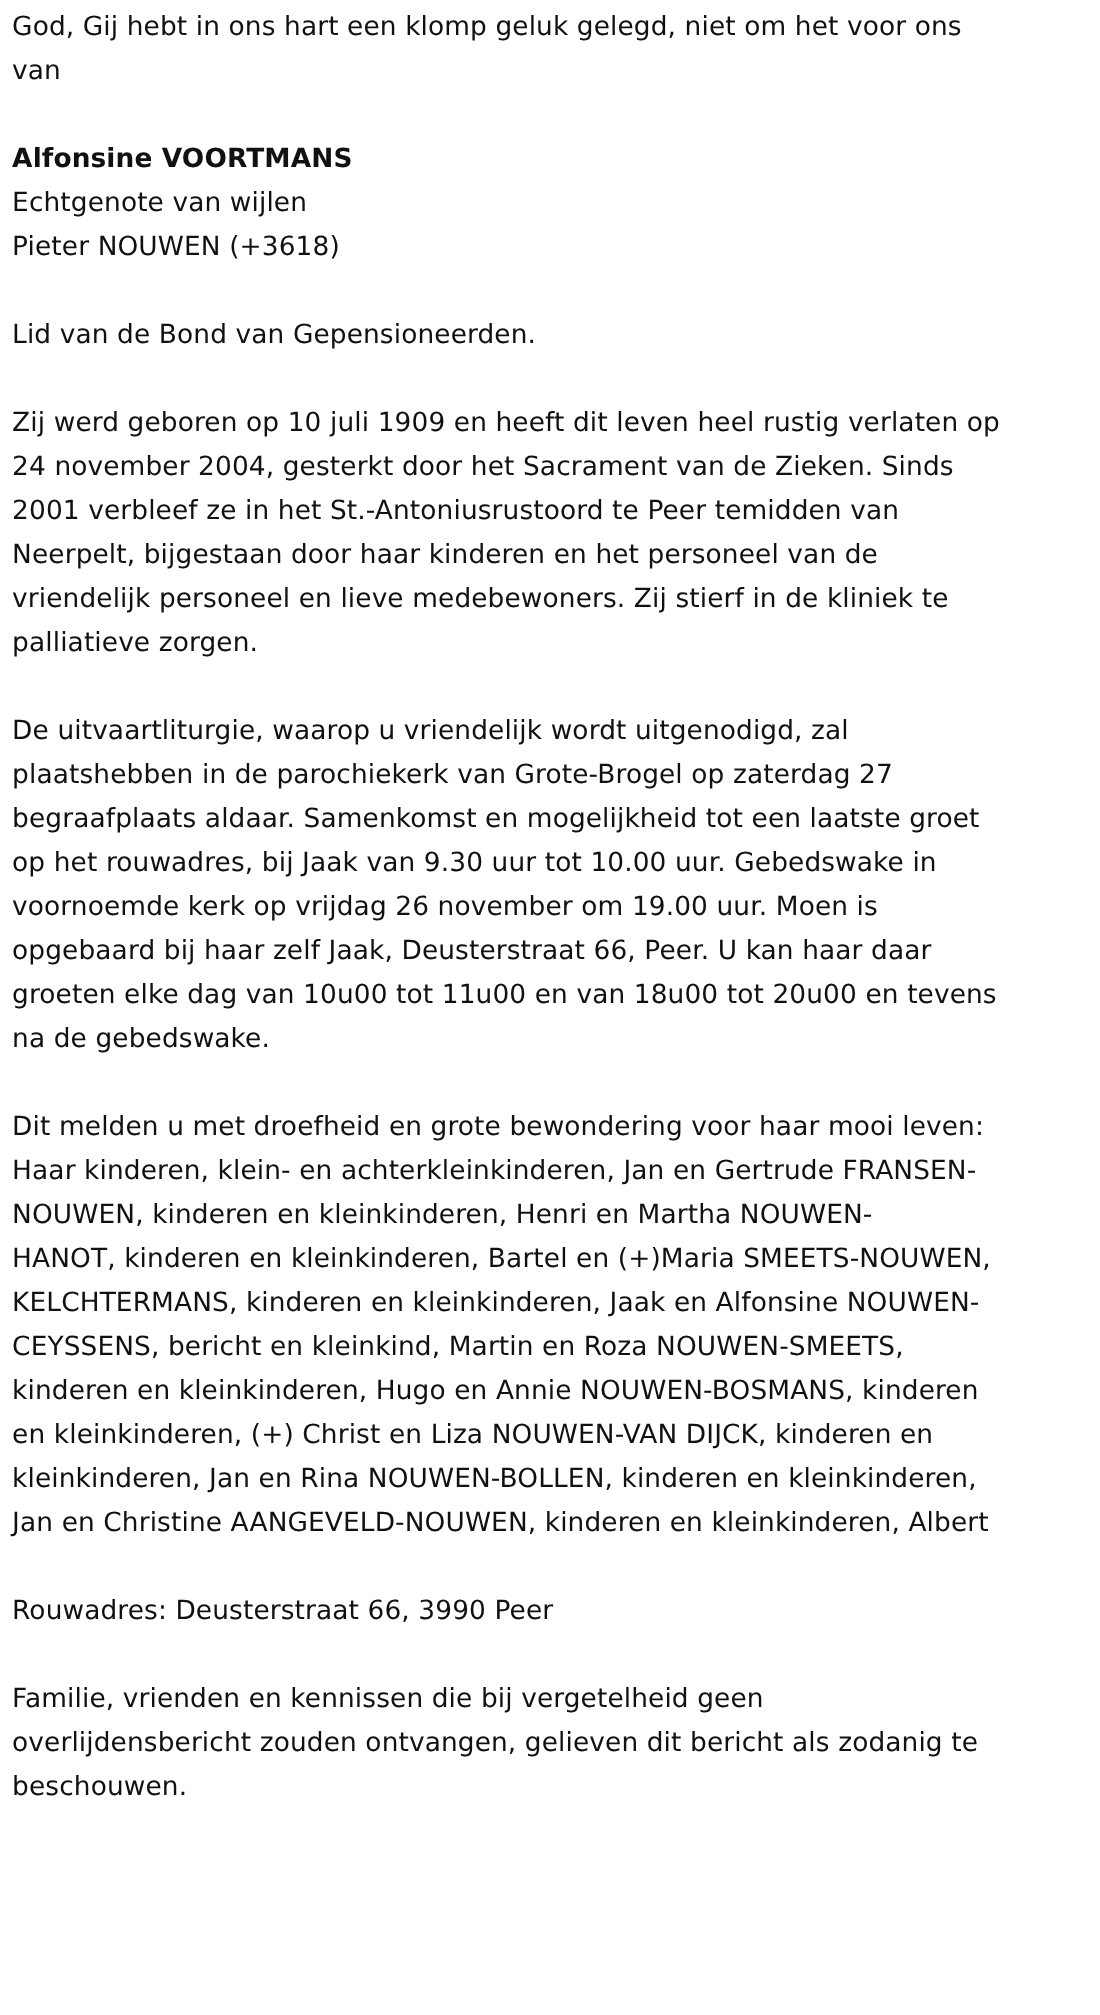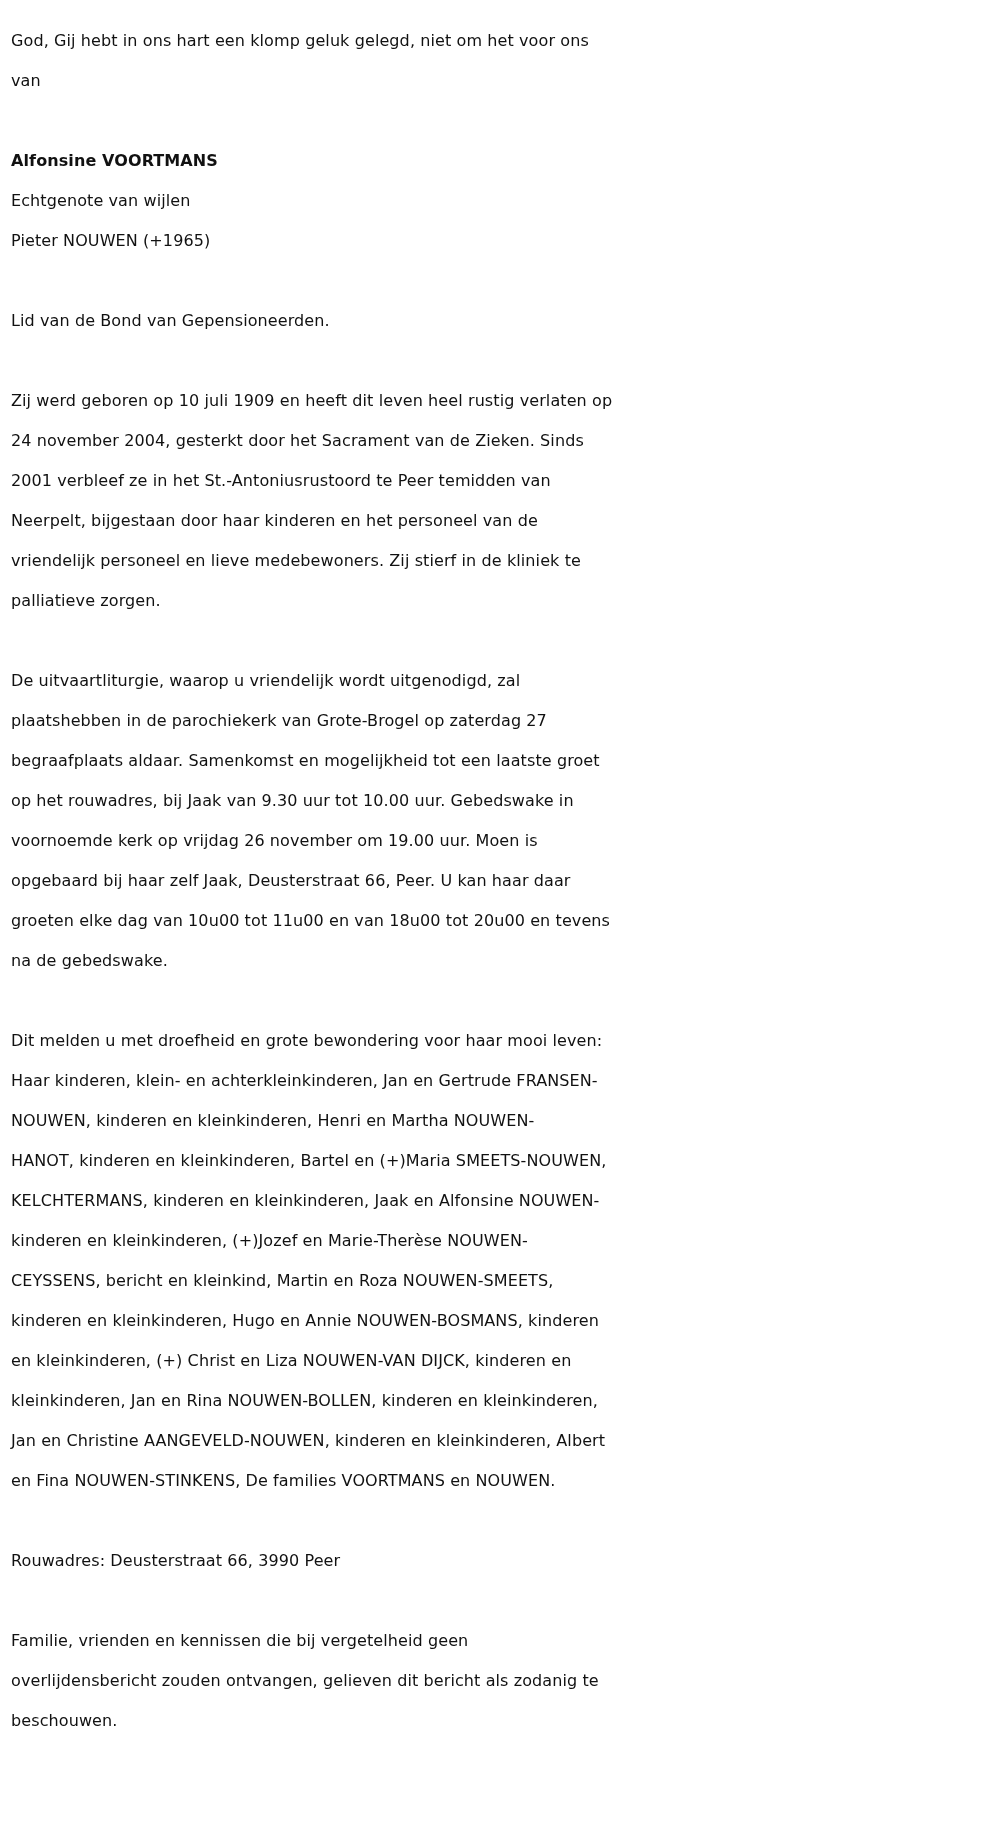--- a/index.html
+++ b/index.html
@@ -9,25 +9,24 @@
     }
     body {
       width: 1000px;
       height: 1832px;
       overflow: hidden;
       font-family: "DejaVu Sans", sans-serif;
       color: #111111;
     }
     .doc {
       padding: 0 4px 0 11px;
-      font-size: 16px;
+      font-size: 24px;
       line-height: 40px;
       letter-spacing: 0.1px;
       word-spacing: 0px;
-      margin-top: 17px;
     }
     .para {
       margin: 0 0 40px 0;
     }
     .line {
       display: block;
       white-space: nowrap;
     }
     .name {
       font-weight: bold;
@@ -43,21 +42,21 @@
 <div class="doc">
 
   <div class="para first">
     <span class="line">God, Gij hebt in ons hart een klomp geluk gelegd, niet om het voor ons</span>
     <span class="line">van</span>
   </div>
 
   <div class="para">
     <span class="line name">Alfonsine VOORTMANS</span>
     <span class="line">Echtgenote van wijlen</span>
-    <span class="line">Pieter NOUWEN (+1965)</span>
+    <span class="line">Pieter NOUWEN (+3618)</span>
   </div>
 
   <div class="para">
     <span class="line">Lid van de Bond van Gepensioneerden.</span>
   </div>
 
   <div class="para">
     <span class="line">Zij werd geboren op 10 juli 1909 en heeft dit leven heel rustig verlaten op</span>
     <span class="line">24 november 2004, gesterkt door het Sacrament van de Zieken. Sinds</span>
     <span class="line">2001 verbleef ze in het St.-Antoniusrustoord te Peer temidden van</span>
@@ -76,27 +75,25 @@
     <span class="line">groeten elke dag van 10u00 tot 11u00 en van 18u00 tot 20u00 en tevens</span>
     <span class="line">na de gebedswake.</span>
   </div>
 
   <div class="para">
     <span class="line">Dit melden u met droefheid en grote bewondering voor haar mooi leven:</span>
     <span class="line">Haar kinderen, klein- en achterkleinkinderen, Jan en Gertrude FRANSEN-</span>
     <span class="line">NOUWEN, kinderen en kleinkinderen, Henri en Martha NOUWEN-</span>
     <span class="line">HANOT, kinderen en kleinkinderen, Bartel en (+)Maria SMEETS-NOUWEN,</span>
     <span class="line">KELCHTERMANS, kinderen en kleinkinderen, Jaak en Alfonsine NOUWEN-</span>
-    <span class="line">kinderen en kleinkinderen, (+)Jozef en Marie-Therèse NOUWEN-</span>
     <span class="line">CEYSSENS, bericht en kleinkind, Martin en Roza NOUWEN-SMEETS,</span>
     <span class="line">kinderen en kleinkinderen, Hugo en Annie NOUWEN-BOSMANS, kinderen</span>
     <span class="line">en kleinkinderen, (+) Christ en Liza NOUWEN-VAN DIJCK, kinderen en</span>
     <span class="line">kleinkinderen, Jan en Rina NOUWEN-BOLLEN, kinderen en kleinkinderen,</span>
     <span class="line">Jan en Christine AANGEVELD-NOUWEN, kinderen en kleinkinderen, Albert</span>
-    <span class="line">en Fina NOUWEN-STINKENS, De families VOORTMANS en NOUWEN.</span>
   </div>
 
   <div class="para">
     <span class="line">Rouwadres: Deusterstraat 66, 3990 Peer</span>
   </div>
 
   <div class="para tight">
     <span class="line">Familie, vrienden en kennissen die bij vergetelheid geen</span>
     <span class="line">overlijdensbericht zouden ontvangen, gelieven dit bericht als zodanig te</span>
     <span class="line">beschouwen.</span>

